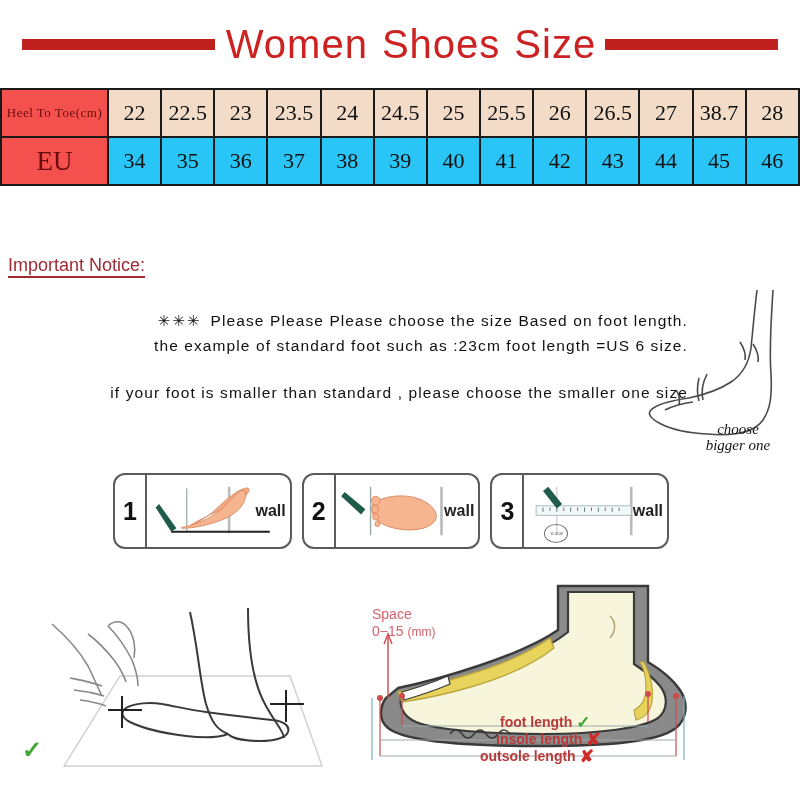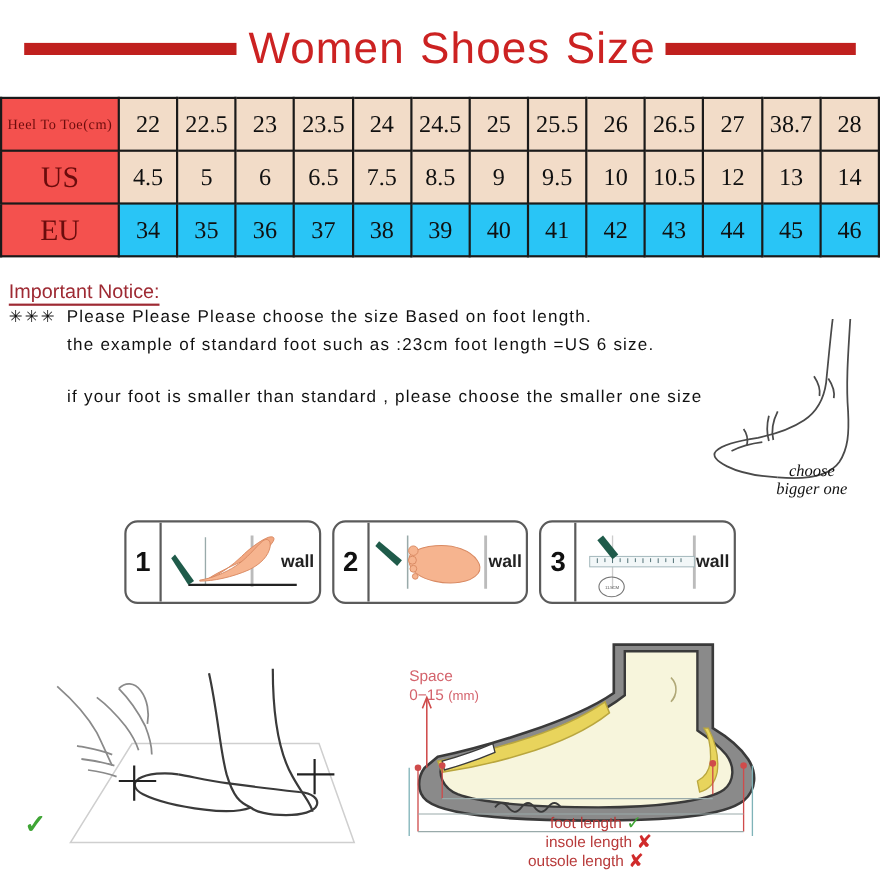--- a/index.html
+++ b/index.html
@@ -39,21 +39,21 @@
   .size-table td.rowhead.big{font-size:27px;}
   .size-table td.beige{background:#F2DCC8;}
   .size-table td.cyan{background:#29C5F6;}
 
   
   .notice-head{
     position:absolute;left:8px;top:256px;
     font-size:18px;color:#9E2A33;border-bottom:2px solid #9E2A33;
     padding-bottom:1px;line-height:1.05;
   }
-  .notice-block{position:absolute;left:8px;top:276px;width:680px;color:#111;}
+  .notice-block{position:absolute;left:8px;top:308px;width:680px;color:#111;text-align:right;}
   .notice-line{
     font-size:15.5px;letter-spacing:1.1px;white-space:nowrap;line-height:25px;
     font-family:"Liberation Sans", sans-serif;
   }
   .stars{letter-spacing:2px;margin-right:9px;font-size:15px;}
   .indent{padding-left:53px;}
   .gap{height:22px;}
 
   
   .foot-draw{position:absolute;left:645px;top:282px;width:155px;height:170px;}
@@ -94,22 +94,22 @@
   }
   .tick-green{color:#3FA535;font-size:24px;font-weight:bold;line-height:1;}
 
   
   .shoe-panel{position:absolute;left:358px;top:570px;width:442px;height:230px;}
   .space-lbl{
     position:absolute;left:372px;top:606px;color:#D4636C;font-size:14px;line-height:17px;
   }
   .space-lbl .mm{font-size:12px;}
   .meas-labels{
-    position:absolute;left:480px;top:740px;width:260px;
-    color:#B83A3A;font-weight:normal;font-size:14px;line-height:17px;
+    position:absolute;left:480px;top:714px;width:260px;
+    color:#B83A3A;font-weight:bold;font-size:14px;line-height:17px;
   }
   .meas-row{display:flex;align-items:center;gap:4px;white-space:nowrap;}
   .meas-row.r1{padding-left:20px;}
   .meas-row.r2{padding-left:16px;}
   .meas-row.r3{padding-left:0px;}
   .mk-ok{color:#3FA535;font-size:17px;}
   .mk-no{color:#D02B2B;font-size:17px;}
 </style>
 </head>
 <body>
@@ -134,36 +134,20 @@
         <td class="beige">23.5</td>
         <td class="beige">24</td>
         <td class="beige">24.5</td>
         <td class="beige">25</td>
         <td class="beige">25.5</td>
         <td class="beige">26</td>
         <td class="beige">26.5</td>
         <td class="beige">27</td>
         <td class="beige">38.7</td>
         <td class="beige">28</td>
-      </tr>
-      <tr>
-        <td class="rowhead big">US</td>
-        <td class="beige">4.5</td>
-        <td class="beige">5</td>
-        <td class="beige">6</td>
-        <td class="beige">6.5</td>
-        <td class="beige">7.5</td>
-        <td class="beige">8.5</td>
-        <td class="beige">9</td>
-        <td class="beige">9.5</td>
-        <td class="beige">10</td>
-        <td class="beige">10.5</td>
-        <td class="beige">12</td>
-        <td class="beige">13</td>
-        <td class="beige">14</td>
       </tr>
       <tr>
         <td class="rowhead big">EU</td>
         <td class="cyan">34</td>
         <td class="cyan">35</td>
         <td class="cyan">36</td>
         <td class="cyan">37</td>
         <td class="cyan">38</td>
         <td class="cyan">39</td>
         <td class="cyan">40</td>

